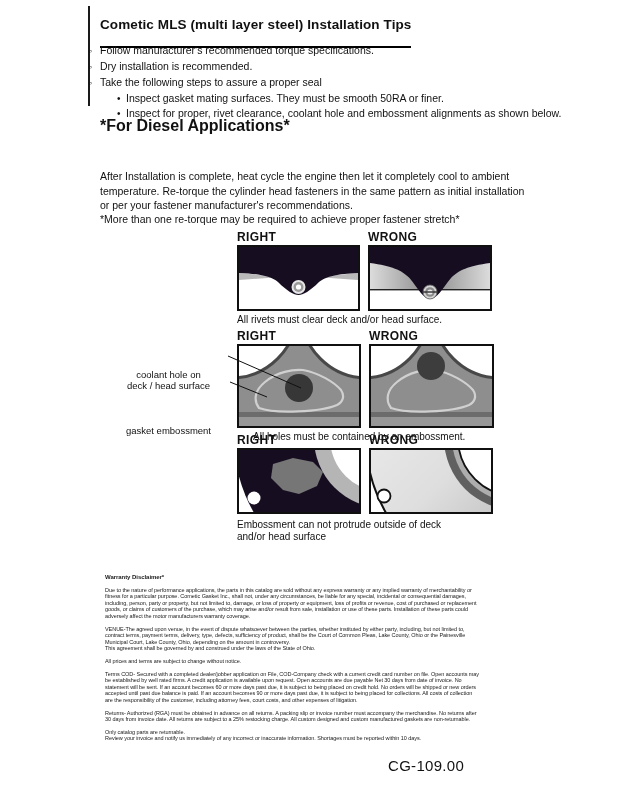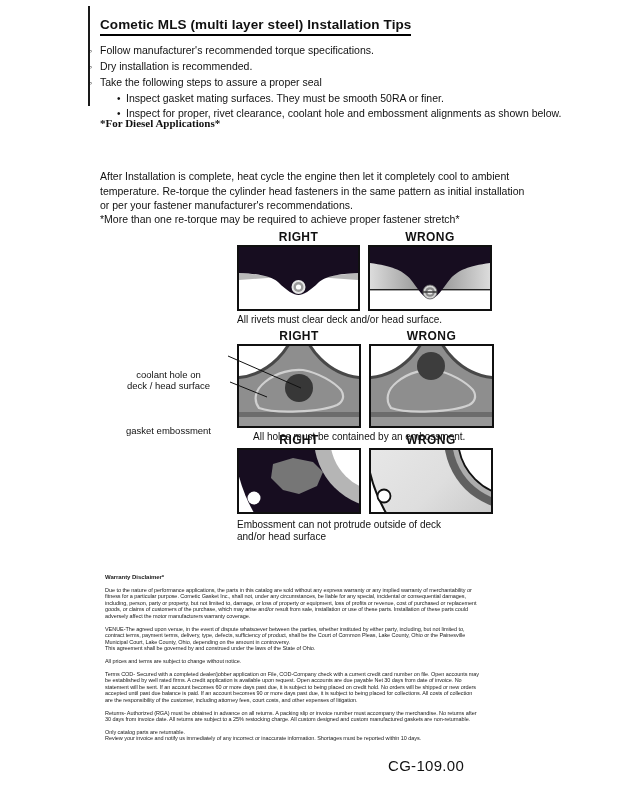--- a/index.html
+++ b/index.html
@@ -6,38 +6,38 @@
   .page {
     position:relative; width:618px; height:800px; margin:0 auto;
     background:#ffffff; overflow:hidden;
     font-family:"Liberation Sans","DejaVu Sans",sans-serif; color:#111;
   }
   .vrule { position:absolute; left:88px; top:6px; width:1.5px; height:100px; background:#1a1a1a; }
 
   .title {
     position:absolute; left:100px; top:17px;
     font-size:13.5px; font-weight:bold; letter-spacing:0.1px;
-    border-bottom:2px solid #000; padding-bottom:2px; white-space:nowrap;
+    border-bottom:2px solid #000; padding-bottom:14px; white-space:nowrap;
   }
 
   .bullets { position:absolute; left:89px; top:43px; font-size:10.5px; line-height:15px; }
   .b-item { display:flex; align-items:baseline; }
   .b-item.sub { margin-left:28px; }
   .b-mark { width:11px; flex:0 0 11px; font-size:9px; }
   .b-item.sub .b-mark { width:9px; flex-basis:9px; font-size:10px; }
 
-  .diesel-heading { position:absolute; left:100px; top:117px; font-size:11px; font-weight:bold;font-family:Liberation Serif, serif; }
+  .diesel-heading { position:absolute; left:100px; top:117px; font-size:16px; font-weight:bold; }
   .para { position:absolute; left:100px; width:450px; font-size:10.5px; line-height:14.5px; white-space:pre-line; }
   .para.p1 { top:135px; }
   .para.p2 { top:169px; }
   .para.p3 { top:212px; }
 
   .diag-row { position:absolute; display:flex; gap:8px; }
   .diag-col { display:flex; flex-direction:column; }
-  .diag-label { text-align:center; font-size:12px; font-weight:600; letter-spacing:0.4px; margin-bottom:1px; }
+  .diag-label { text-align:left; font-size:12px; font-weight:600; letter-spacing:0.4px; margin-bottom:1px; }
   .diag-box { border:2px solid #101010; background:#fff; line-height:0; }
   .row1 { left:237px; top:230px; }
   .row2 { left:237px; top:329px; }
   .row3 { left:237px; top:433px; }
 
   .row2-labels {
     position:absolute; left:-125px; top:28px; width:113px;
     text-align:center; font-size:9.5px; line-height:11.5px; white-space:pre-line;
   }
   .row2-label-2 { margin-top:22px; }

